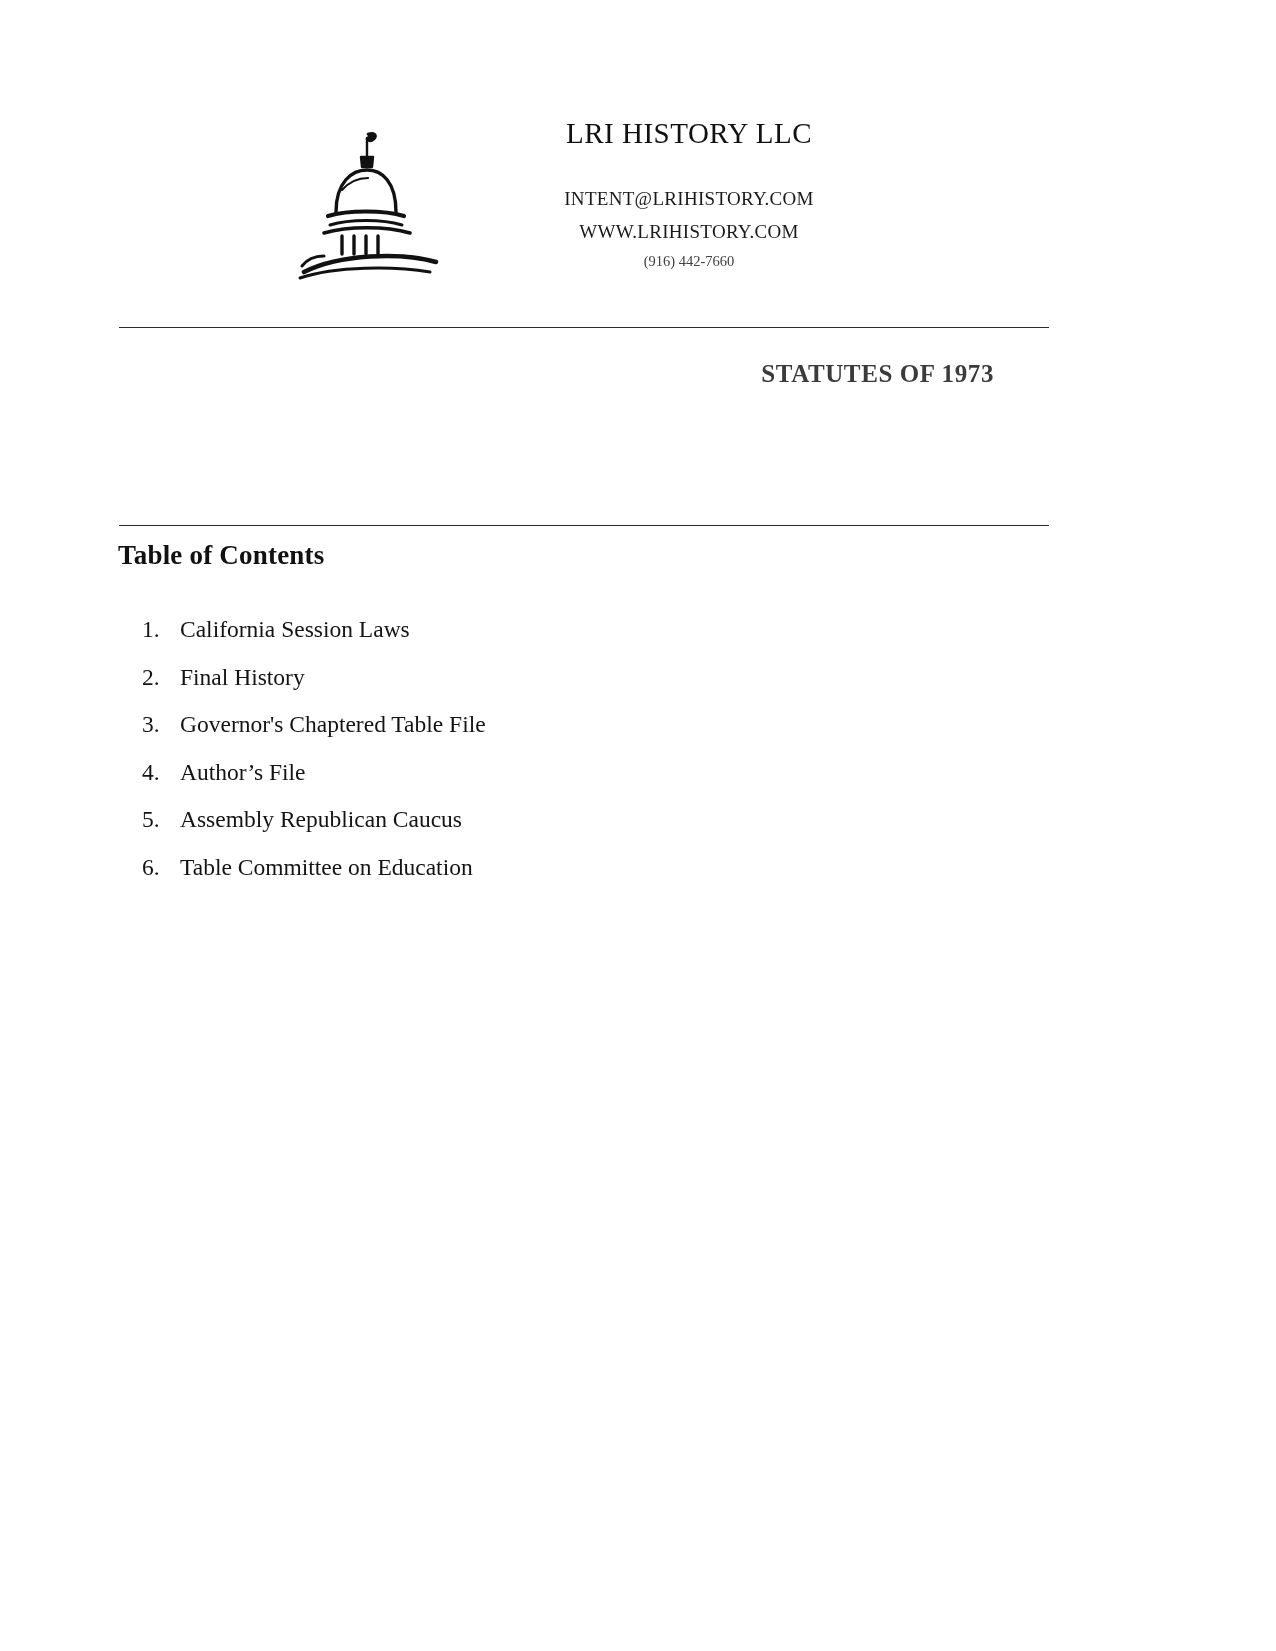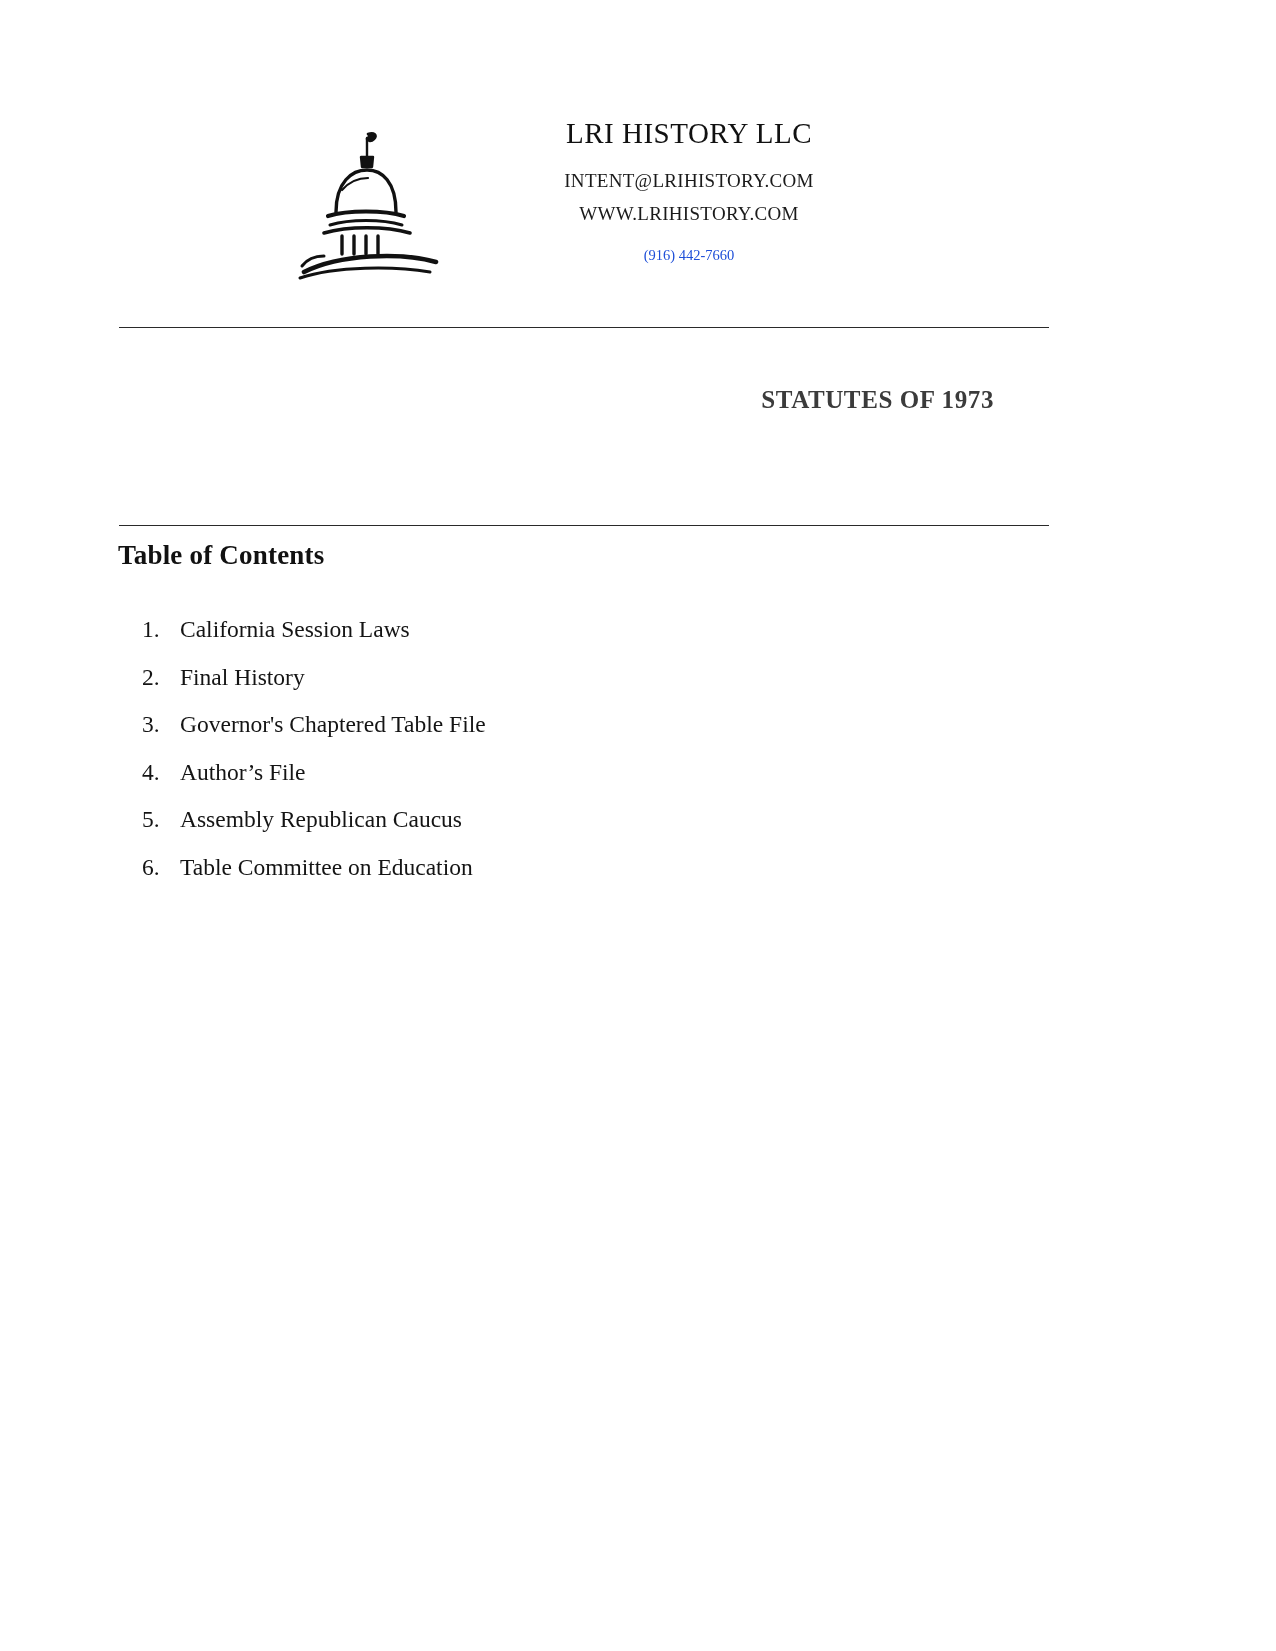--- a/index.html
+++ b/index.html
@@ -45,51 +45,51 @@
   .org-block {
     margin-left: 34px;
     text-align: center;
     width: 430px;
   }
   .org-name {
     font-size: 29px;
     letter-spacing: 0.5px;
     color: #111111;
     line-height: 1.1;
-    margin-bottom: 14px;
+    margin-bottom: 32px;
     white-space: nowrap;
   }
   .org-line {
     font-size: 19px;
     letter-spacing: 0.3px;
     color: #1a1a1a;
     line-height: 1.75;
   }
   .org-phone {
     font-size: 14.5px;
-    color: #1d4ed8;
+    color: #404040;
     line-height: 1.9;
-    margin-top: 12px;
+    margin-top: 0;
   }
 
   
   .rule {
     position: absolute;
     left: 119px;
     width: 930px;
     height: 0;
     border-top: 1.4px solid #2a2a2a;
   }
   .rule-top { top: 327px; }
   .rule-bottom { top: 525px; }
 
   
   .title-block {
     position: absolute;
-    top: 380px;
+    top: 354px;
     left: 119px;
     width: 875px;
     text-align: right;
   }
   .title-line {
     font-size: 25px;
     font-weight: bold;
     color: #3b3b3b;
     letter-spacing: 0.6px;
     line-height: 1.62;

